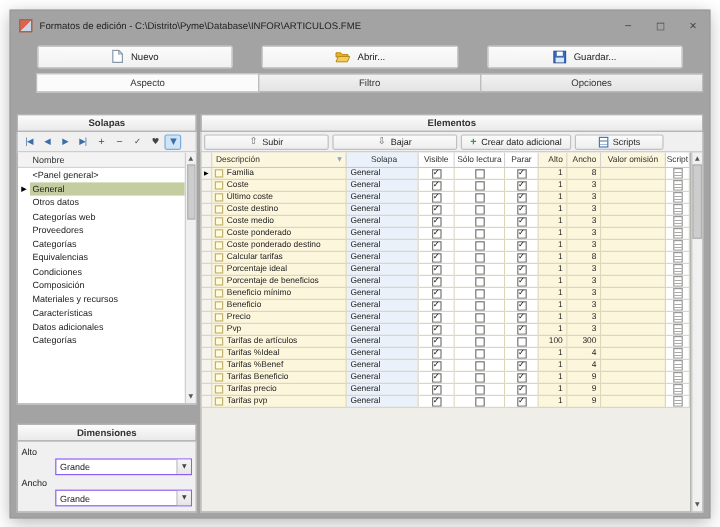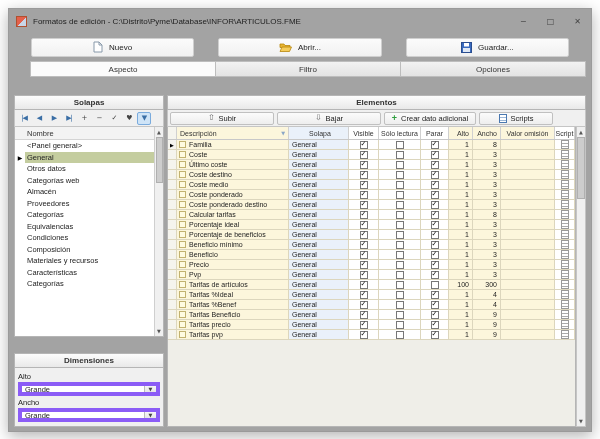--- a/index.html
+++ b/index.html
@@ -55,21 +55,21 @@
   .vscroll { position:absolute; top:0; right:0; bottom:0; width:9px; background:#f0f0f0;
     border-left:1px solid #cfcfcf; display:flex; flex-direction:column; align-items:center; }
   .vscroll .arrow { height:10px; width:100%; display:flex; align-items:center; justify-content:center;
     font-size:5px; color:#555; font-family:"DejaVu Sans",sans-serif; flex:none; }
   .vscroll .thumb { width:7px; height:46px; background:#cdcdcd; border:1px solid #b0b0b0; flex:none; }
   .vscroll .track { flex:1; }
   
   .dims { flex:none; }
   .dims-body { background:#f0f0f0; border:1px solid #b5b5b5; border-top:none; padding:2px 3px 4px; }
   .dim-label { font-size:7.5px; color:#222; margin:2px 0 1px; }
-  .combo { height:14px; background:#ffffff; border:4px solid #8b5cf6; display:flex; align-items:center; }
+  .combo { height:14px; background:#ffffff; border:1px solid #8b5cf6; display:flex; align-items:center;margin-left:28px; }
   .combo .val { flex:1; font-size:7.5px; color:#222; padding-left:3px; }
   .combo .drop { width:12px; height:100%; border-left:1px solid #bbbbbb;
     background:linear-gradient(#f6f6f6,#e6e6e6); display:flex; align-items:center; justify-content:center;
     font-size:5px; color:#444; font-family:"DejaVu Sans",sans-serif; }
   
   .right-panel { flex:1; min-width:0; display:flex; flex-direction:column; }
   .elem-toolbar { height:17px; flex:none; background:#f0f0f0; border:1px solid #c5c5c5;
     border-top:none; display:flex; align-items:center; padding:0 2px; gap:3px; }
   .elem-btn { height:13px; border:1px solid #c0c0c0; border-radius:2px;
     background:linear-gradient(#fbfbfb,#eeeeee); display:flex; align-items:center; justify-content:center;
@@ -190,24 +190,20 @@
             <div class="list-row">
               <span class="gutter"></span>
               <span class="label">Otros datos</span>
             </div>
             <div class="list-row">
               <span class="gutter"></span>
               <span class="label">Categorías web</span>
             </div>
             <div class="list-row">
               <span class="gutter"></span>
-              <span class="label">Almacén</span>
-            </div>
-            <div class="list-row">
-              <span class="gutter"></span>
               <span class="label">Proveedores</span>
             </div>
             <div class="list-row">
               <span class="gutter"></span>
               <span class="label">Categorías</span>
             </div>
             <div class="list-row">
               <span class="gutter"></span>
               <span class="label">Equivalencias</span>
             </div>
@@ -219,20 +215,24 @@
               <span class="gutter"></span>
               <span class="label">Composición</span>
             </div>
             <div class="list-row">
               <span class="gutter"></span>
               <span class="label">Materiales y recursos</span>
             </div>
             <div class="list-row">
               <span class="gutter"></span>
               <span class="label">Características</span>
+            </div>
+            <div class="list-row">
+              <span class="gutter"></span>
+              <span class="label">Datos adicionales</span>
             </div>
             <div class="list-row">
               <span class="gutter"></span>
               <span class="label">Categorías</span>
             </div>
           </div>
         <div class="vscroll">
           <span class="arrow">▲</span>
           <span class="thumb"></span>
           <span class="track"></span>

